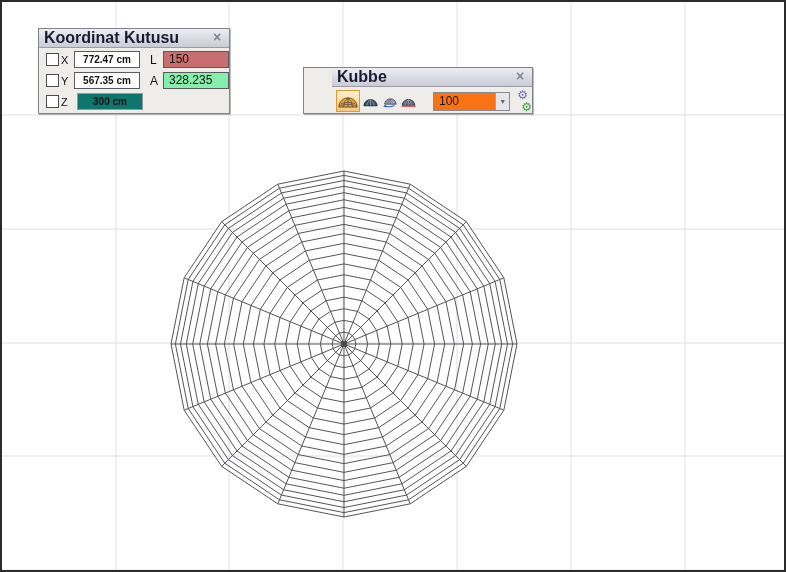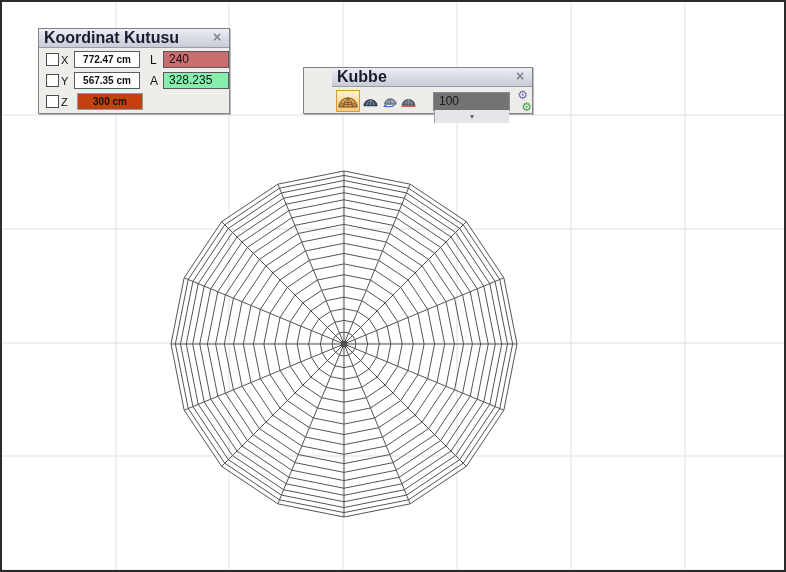--- a/index.html
+++ b/index.html
@@ -36,21 +36,21 @@
     width:11px; height:11px; background:#fff; border:1px solid #4a4a52;
     flex:0 0 auto;
   }
   .axis-label{width:16px; padding-left:2px; font-size:11px; color:#111;}
   .value-field{
     width:64px; height:15px; line-height:15px; background:#fff;
     border:1px solid #5a5a64; text-align:center; font-size:10px; color:#111;
     flex:0 0 auto;
     font-weight:bold;
   }
-  .value-field.disabled{background:#c2410c; border-color:#97979f;}
+  .value-field.disabled{background:#0f766e; border-color:#97979f;}
   .aux-label{width:16px; margin-left:8px; text-align:left; padding-left:2px; font-size:12px; color:#111;}
   .aux-field{
     width:59px; height:15px; line-height:15px; background:#86efac;
     border:1px solid #5a5a64; text-align:left; padding-left:5px;
     font-size:12px; color:#111; flex:0 0 auto;
   }
   .aux-field.highlight{background:#c96e6e;}
 
   
   #dome-toolbar{left:301px; top:65px; width:230px; height:47px;padding-left:28px;}
@@ -60,21 +60,21 @@
     border:1px solid transparent; box-sizing:border-box; margin-right:2px;
   }
   .tool-btn.big{width:24px;}
   .tool-btn.flat{width:17px;}
   .tool-btn.selected{
     border-color:#df9a33;
     background:linear-gradient(#fdf2d2,#f6c87e);
   }
   .combo{
     display:flex; margin-left:14px; width:104px; height:19px;
-    border:1px solid #8a8a94; background:#737373; box-sizing:border-box;flex-direction:column;
+    border:1px solid #8a8a94; background:#f97316; box-sizing:border-box;
   }
   .combo-value{flex:1 1 auto; line-height:17px; padding-left:5px; font-size:12px; color:#1a1a1a;}
   .combo-arrow-btn{
     flex:0 0 13px; background:#e6e6ea; border-left:1px solid #a0a0a8;
     display:flex; align-items:center; justify-content:center;
     font-size:8px; color:#666;
   }
   .gears-btn{position:relative; width:20px; height:20px; margin-left:7px;}
   .gear-a{position:absolute; left:0; top:-3px; font-size:12px; color:#6f6fb4;}
   .gear-b{position:absolute; right:0; bottom:-3px; font-size:12px; color:#3f9f3f;}
@@ -138,21 +138,21 @@
     <div class="titlebar">
       <span class="title">Koordinat Kutusu</span>
       <span class="close-btn">×</span>
     </div>
 
     <div class="coord-row first">
       <span class="checkbox"></span>
       <span class="axis-label">X</span>
       <span class="value-field">772.47 cm</span>
       <span class="aux-label">L</span>
-      <span class="aux-field highlight">240</span>
+      <span class="aux-field highlight">150</span>
     </div>
 
     <div class="coord-row">
       <span class="checkbox"></span>
       <span class="axis-label">Y</span>
       <span class="value-field">567.35 cm</span>
       <span class="aux-label">A</span>
       <span class="aux-field">328.235</span>
     </div>
 

